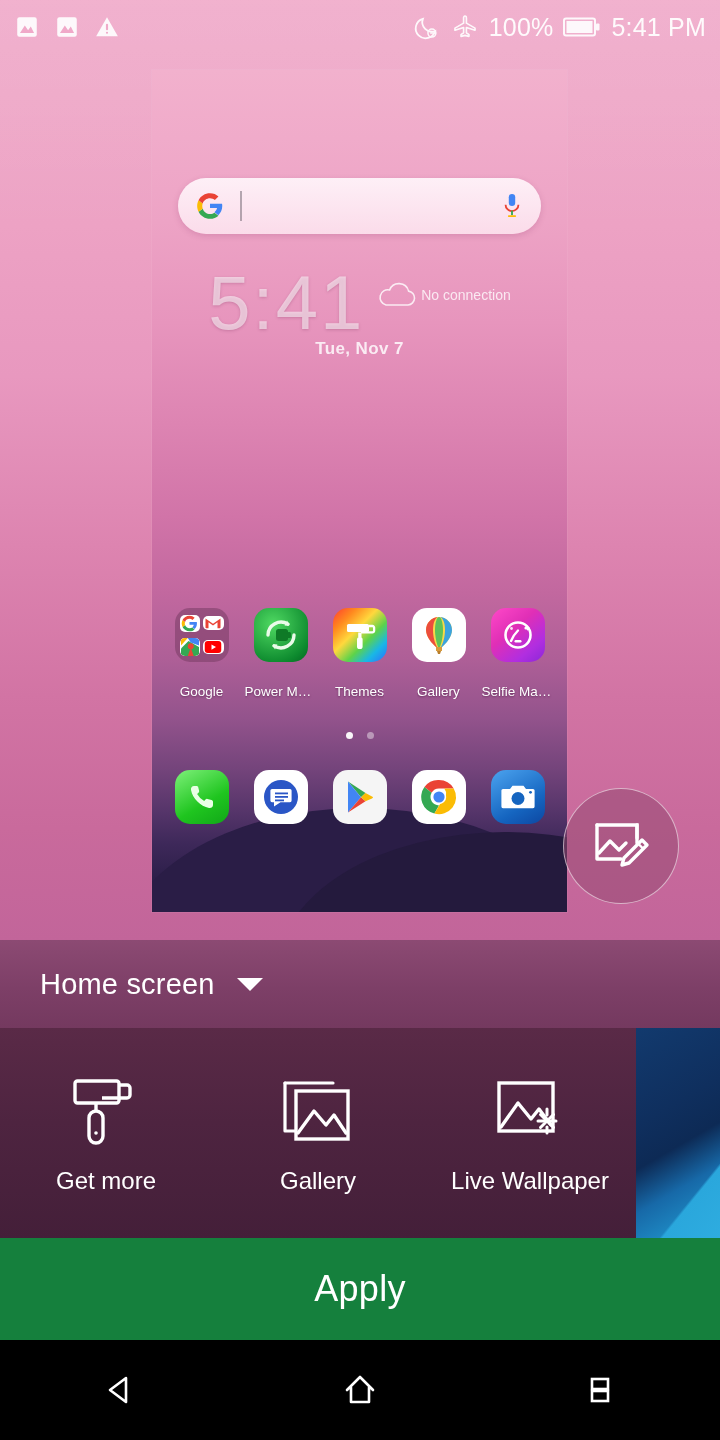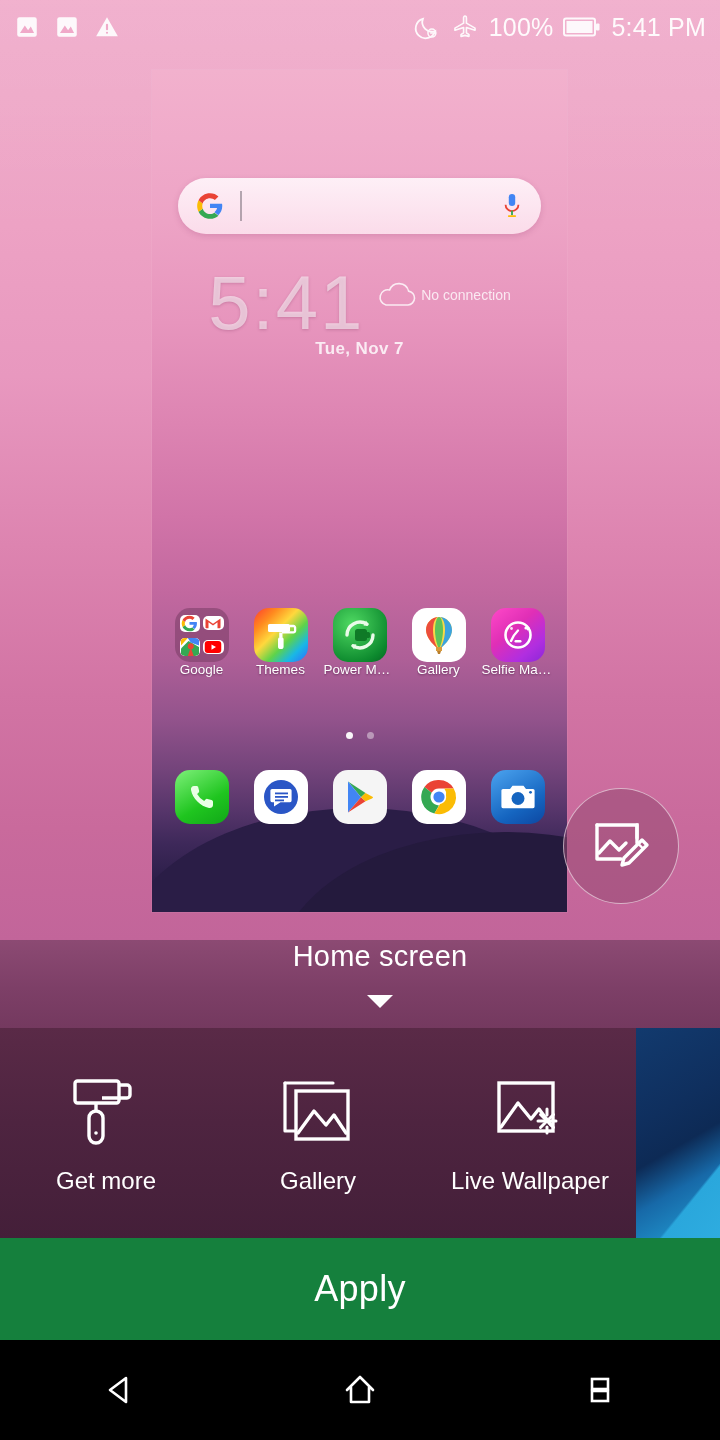--- a/index.html
+++ b/index.html
@@ -209,21 +209,21 @@
     width: 54px;
     height: 54px;
     border-radius: 15px;
     position: relative;
     overflow: hidden;
     display: flex;
     align-items: center;
     justify-content: center;
   }
   .applabel {
-    margin-top: 0;
+    margin-top: 22px;
     font-size: 13.5px;
     color: #ffffff;
     text-shadow: 0 1px 2px rgba(60,20,55,0.55);
     max-width: 72px;
     overflow: hidden;
     white-space: nowrap;
     text-overflow: ellipsis;
     text-align: center;
   }
 
@@ -287,21 +287,20 @@
     top: 940px;
     width: 720px;
     height: 88px;
     background: linear-gradient(180deg, #8c4a73 0%, #7d3f67 55%, #74395f 100%);
     display: flex;
     align-items: center;
     padding-left: 40px;
     box-sizing: border-box;
     gap: 22px;
     z-index: 20;
-    flex-direction: column;
   }
   .selector-label {
     color: #ffffff;
     font-size: 29px;
     letter-spacing: 0.2px;
   }
   .caret-down {
     width: 0; height: 0;
     border-left: 13px solid transparent;
     border-right: 13px solid transparent;
@@ -503,43 +502,43 @@
             <svg viewBox="0 0 24 18" width="18" height="14">
               <rect x="1" y="1" width="22" height="16" rx="4" fill="#FF0000"></rect>
               <path d="M10 5.5 L16 9 L10 12.5z" fill="#ffffff"></path>
             </svg>
           </div>
         </div>
         <div class="applabel">Google</div>
       </div>
 
       <div class="app">
-        <div class="appicon" style="background:linear-gradient(135deg,#ff3d2e 0%,#ff8a1f 22%,#ffd83d 42%,#5ed34a 62%,#19b7e6 80%,#2f6bff 100%);">
-          <svg width="40" height="40" viewBox="0 0 40 40">
-            <rect x="7" y="9" width="22" height="8" rx="1.6" fill="#ffffff"></rect>
-            <path d="M29 11h3.5a1.6 1.6 0 0 1 1.6 1.6v3.2a1.6 1.6 0 0 1-1.6 1.6H21" fill="none" stroke="#ffffff" stroke-width="2.3"></path>
-            <rect x="18.2" y="17.5" width="3.3" height="5" fill="#ffffff"></rect>
-            <rect x="17" y="22" width="5.6" height="12" rx="2.6" fill="#ffffff"></rect>
-          </svg>
-        </div>
-        <div class="applabel">Themes</div>
-      </div>
-
-      <div class="app">
         <div class="appicon" style="background:radial-gradient(circle at 35% 30%, #4fd962, #0d8a2e 75%, #056622);">
           <svg width="40" height="40" viewBox="0 0 40 40">
             <path d="M7 20a13 13 0 0 1 20-10.8" fill="none" stroke="#eafbe9" stroke-width="3.4" stroke-linecap="round"></path>
             <path d="M26 5.6l2.6 4.4-5 .7z" fill="#eafbe9"></path>
             <path d="M33 20a13 13 0 0 1-20 10.8" fill="none" stroke="#eafbe9" stroke-width="3.4" stroke-linecap="round"></path>
             <path d="M14 34.4l-2.6-4.4 5-.7z" fill="#eafbe9"></path>
             <rect x="15" y="14" width="12" height="12" rx="2.5" fill="#0f7a27"></rect>
             <rect x="26" y="17" width="4" height="6" rx="1.5" fill="#0f7a27"></rect>
           </svg>
         </div>
         <div class="applabel">Power Ma...</div>
+      </div>
+
+      <div class="app">
+        <div class="appicon" style="background:linear-gradient(135deg,#ff3d2e 0%,#ff8a1f 22%,#ffd83d 42%,#5ed34a 62%,#19b7e6 80%,#2f6bff 100%);">
+          <svg width="40" height="40" viewBox="0 0 40 40">
+            <rect x="7" y="9" width="22" height="8" rx="1.6" fill="#ffffff"></rect>
+            <path d="M29 11h3.5a1.6 1.6 0 0 1 1.6 1.6v3.2a1.6 1.6 0 0 1-1.6 1.6H21" fill="none" stroke="#ffffff" stroke-width="2.3"></path>
+            <rect x="18.2" y="17.5" width="3.3" height="5" fill="#ffffff"></rect>
+            <rect x="17" y="22" width="5.6" height="12" rx="2.6" fill="#ffffff"></rect>
+          </svg>
+        </div>
+        <div class="applabel">Themes</div>
       </div>
 
       <div class="app">
         <div class="appicon" style="background:#ffffff;">
           <svg width="42" height="44" viewBox="0 0 42 44">
             <path d="M21 4c7.5 0 13 6 13 13 0 7-6 13.5-10 17h-6C14 30.5 8 24 8 17 8 10 13.5 4 21 4z" fill="#f7d94a"></path>
             <path d="M21 4c-4 0-6 6-6 13s2 13.5 4 17h-1C14 30.5 8 24 8 17 8 10 13.5 4 21 4z" fill="#ec4d3d"></path>
             <path d="M21 4c4 0 6 6 6 13s-2 13.5-4 17h1c4-3.5 10-10 10-17 0-7-5.5-13-13-13z" fill="#3ba3e0"></path>
             <path d="M21 4c2.3 0 4 6 4 13s-1.7 13.5-3 17h-2c-1.3-3.5-3-10-3-17s1.7-13 4-13z" fill="#5fc25a"></path>
             <rect x="18" y="34" width="6" height="4" fill="#d79a3c"></rect>

